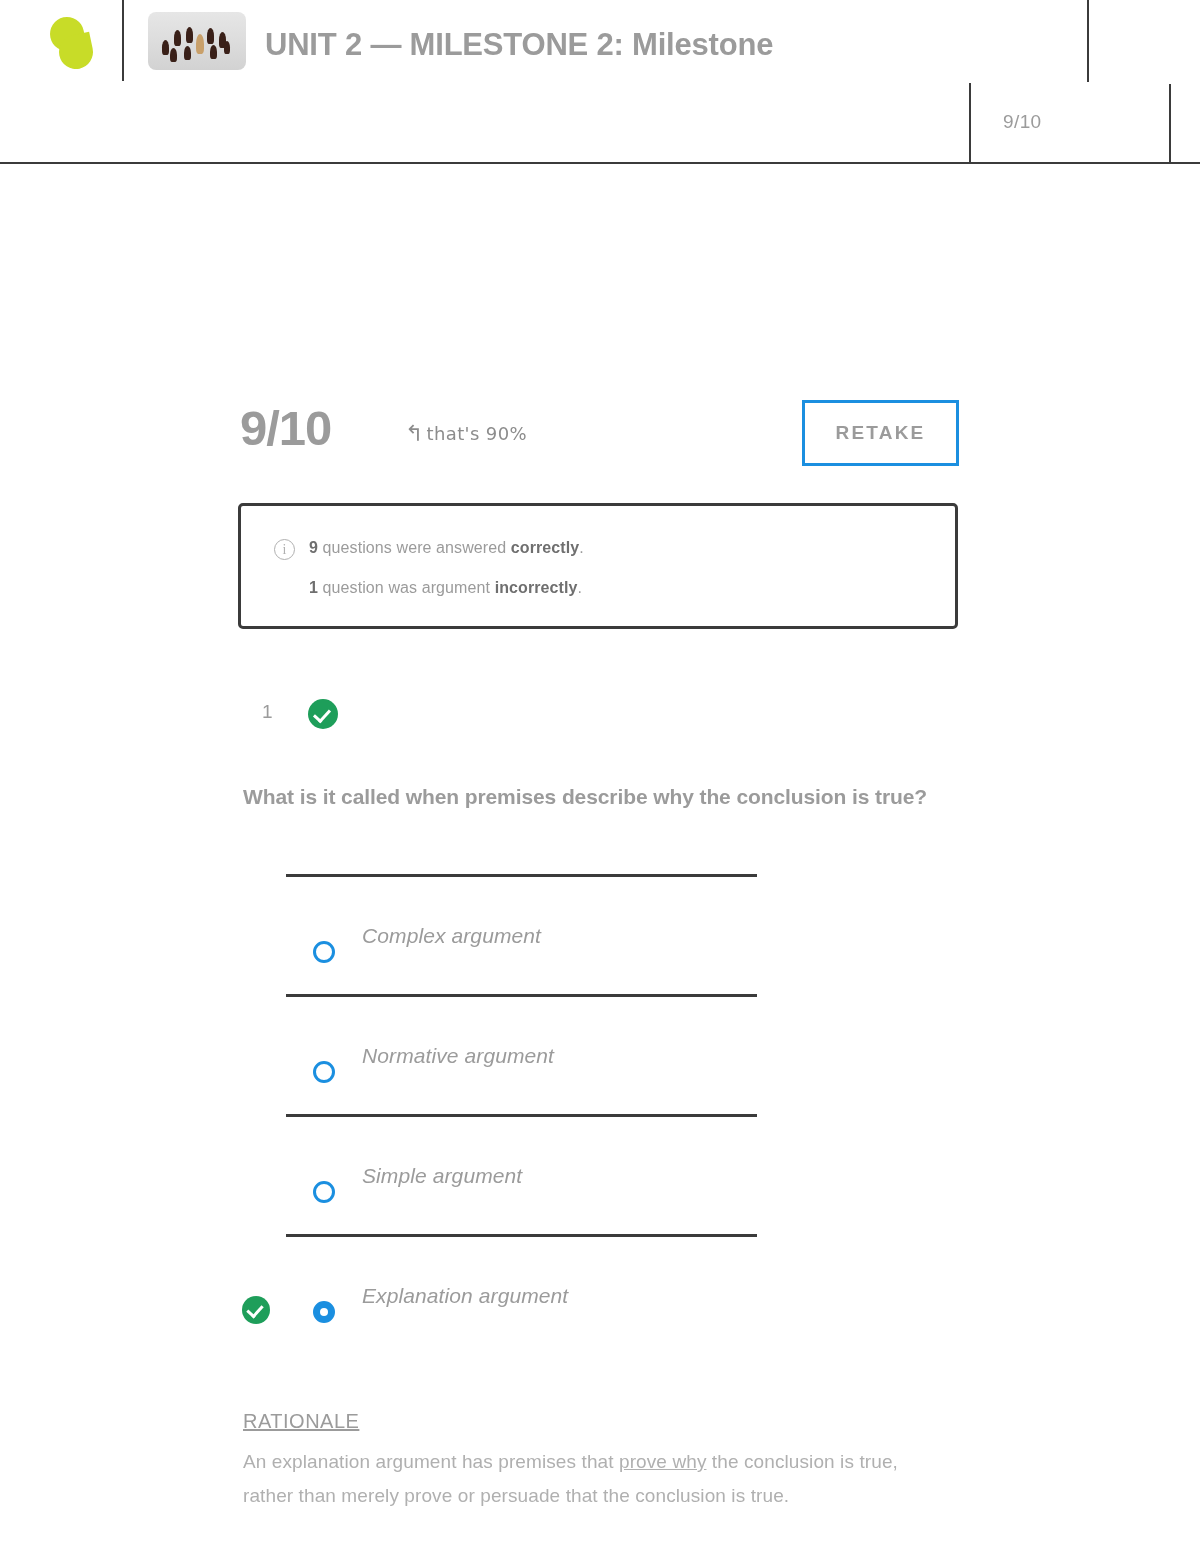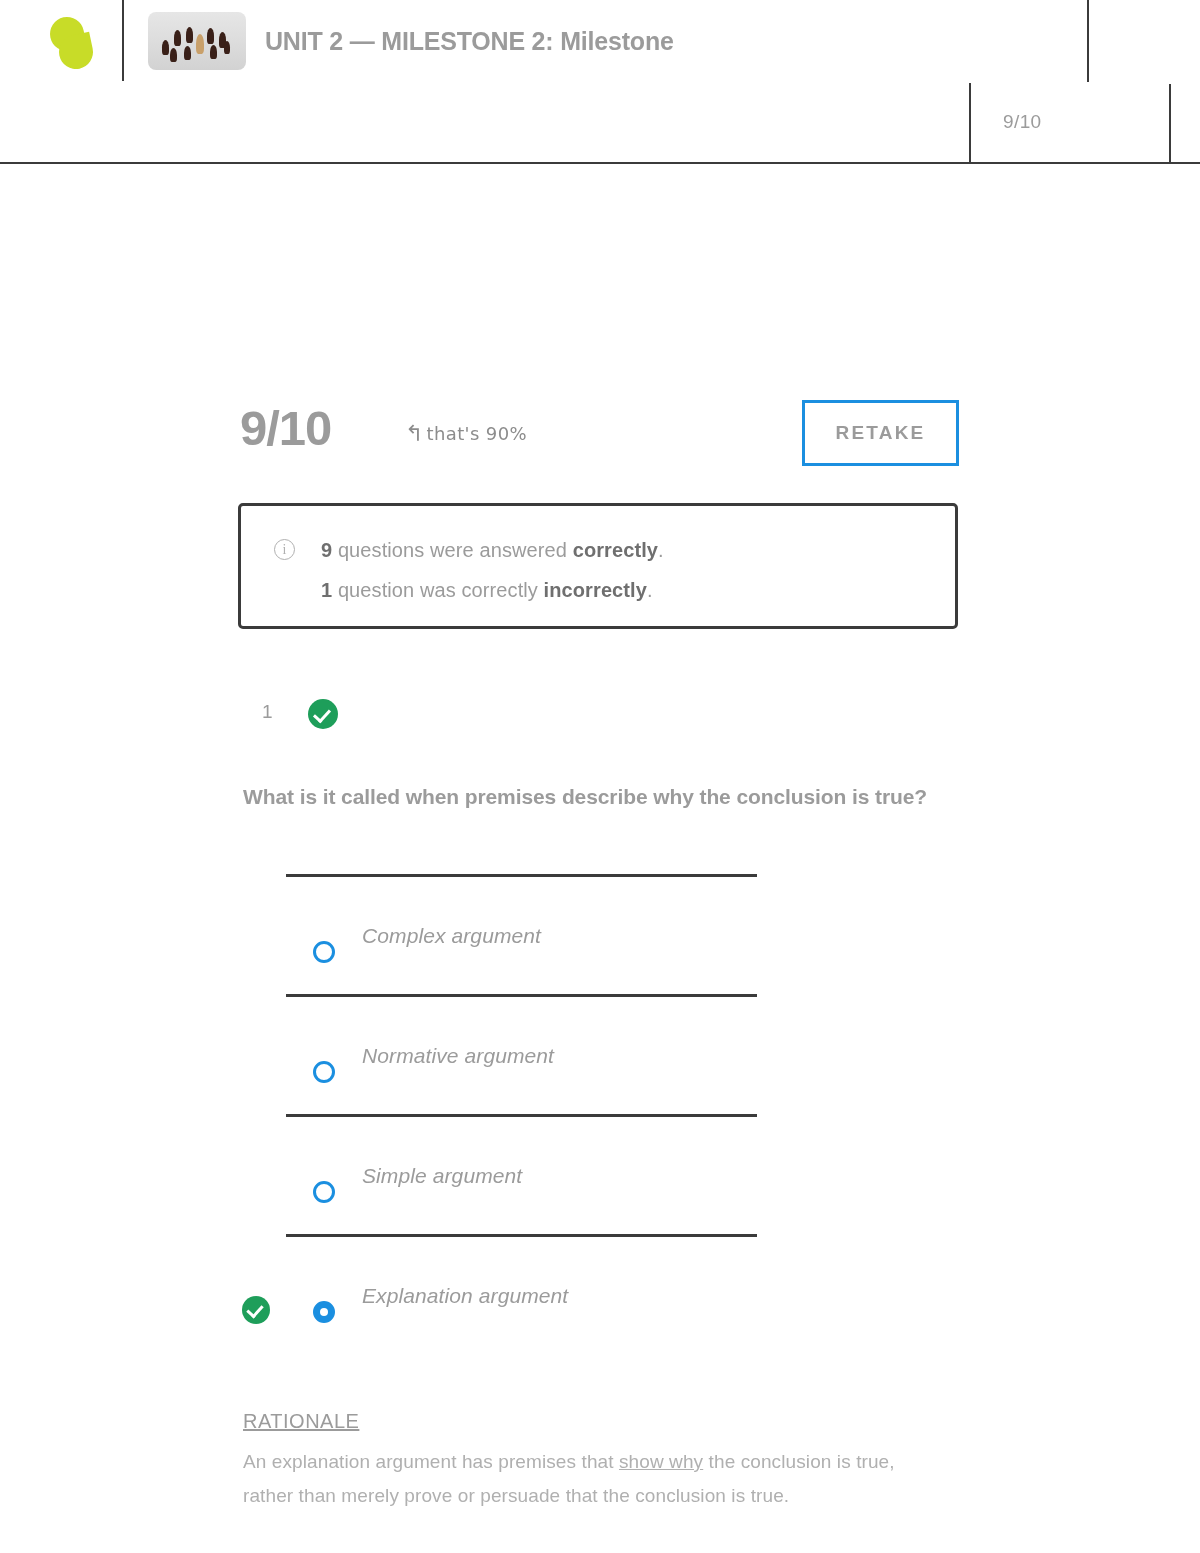--- a/index.html
+++ b/index.html
@@ -81,21 +81,21 @@
     position: absolute;
     background: #3a2018;
     border-radius: 50% 50% 28% 28%;
   }
   .pawn.light { background: #c9a06a; }
 
   .unit-title {
     position: absolute;
     left: 265px;
     top: 27px;
-    font-size: 25px;
+    font-size: 31px;
     font-weight: bold;
     color: #9b9b9b;
     letter-spacing: -0.2px;
     white-space: nowrap;
   }
 
   .header-score {
     position: absolute;
     left: 1003px;
     top: 111px;
@@ -181,25 +181,24 @@
     border-radius: 50%;
     color: #b0b0b0;
     font-size: 14px;
     line-height: 19px;
     text-align: center;
     font-family: "Liberation Serif", serif;
   }
   .info-line {
     position: absolute;
     left: 68px;
-    font-size: 20px;
+    font-size: 16px;
     color: #9b9b9b;
     letter-spacing: 0.1px;
     white-space: nowrap;
-    margin-left: 12px;
   }
   .info-line.l1 { top: 33px; }
   .info-line.l2 { top: 73px; }
   .info-line b { color: #6f6f6f; font-weight: bold; }
   .info-line .num { color: #6f6f6f; font-weight: bold; }
 
   
   .q-index {
     position: absolute;
     left: 262px;
@@ -382,21 +381,21 @@
     </div>
     <button class="retake-btn">RETAKE</button>
   </div>
 
   <div class="info-box">
     <div class="info-icon">i</div>
     <div class="info-line l1">
       <span class="num">9</span><span> questions were answered </span><b>correctly</b><span>.</span>
     </div>
     <div class="info-line l2">
-      <span class="num">1</span><span> question was correctly </span><b>incorrectly</b><span>.</span>
+      <span class="num">1</span><span> question was argument </span><b>incorrectly</b><span>.</span>
     </div>
   </div>
 
   <div class="q-index">1</div>
   <div class="check-circle q-check"></div>
 
   <div class="q-text">What is it called when premises describe why the conclusion is true?</div>
 
   <div class="options">
 
@@ -421,15 +420,15 @@
     <div class="option selected">
       <div class="opt-sep"></div>
       <div class="correct-marker"></div>
       <div class="opt-radio"></div>
       <div class="opt-label">Explanation argument</div>
     </div>
 
   </div>
 
   <div class="rationale-head">RATIONALE</div>
-  <div class="rationale-body"><span>An explanation argument has premises that </span><u>show why</u><span> the conclusion is true, rather than merely prove or persuade that the conclusion is true.</span></div>
+  <div class="rationale-body"><span>An explanation argument has premises that </span><u>prove why</u><span> the conclusion is true, rather than merely prove or persuade that the conclusion is true.</span></div>
 
 </div>
 
 </body></html>

